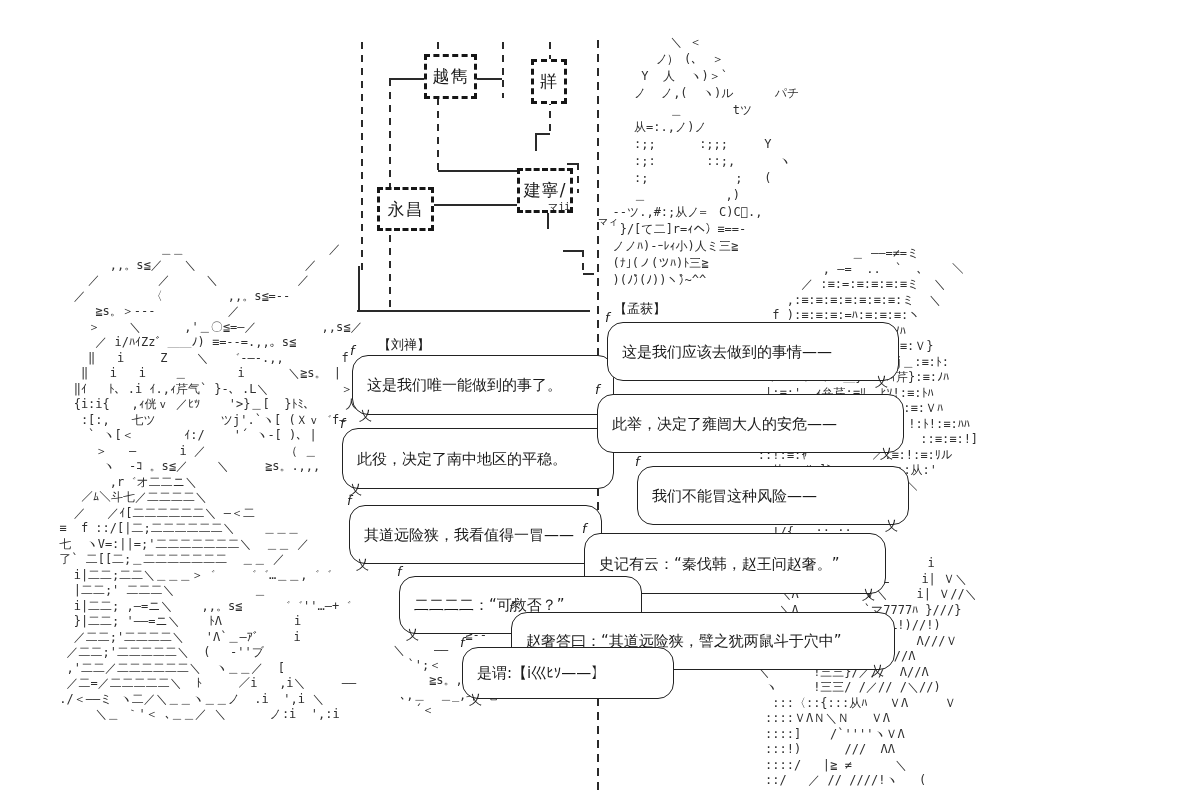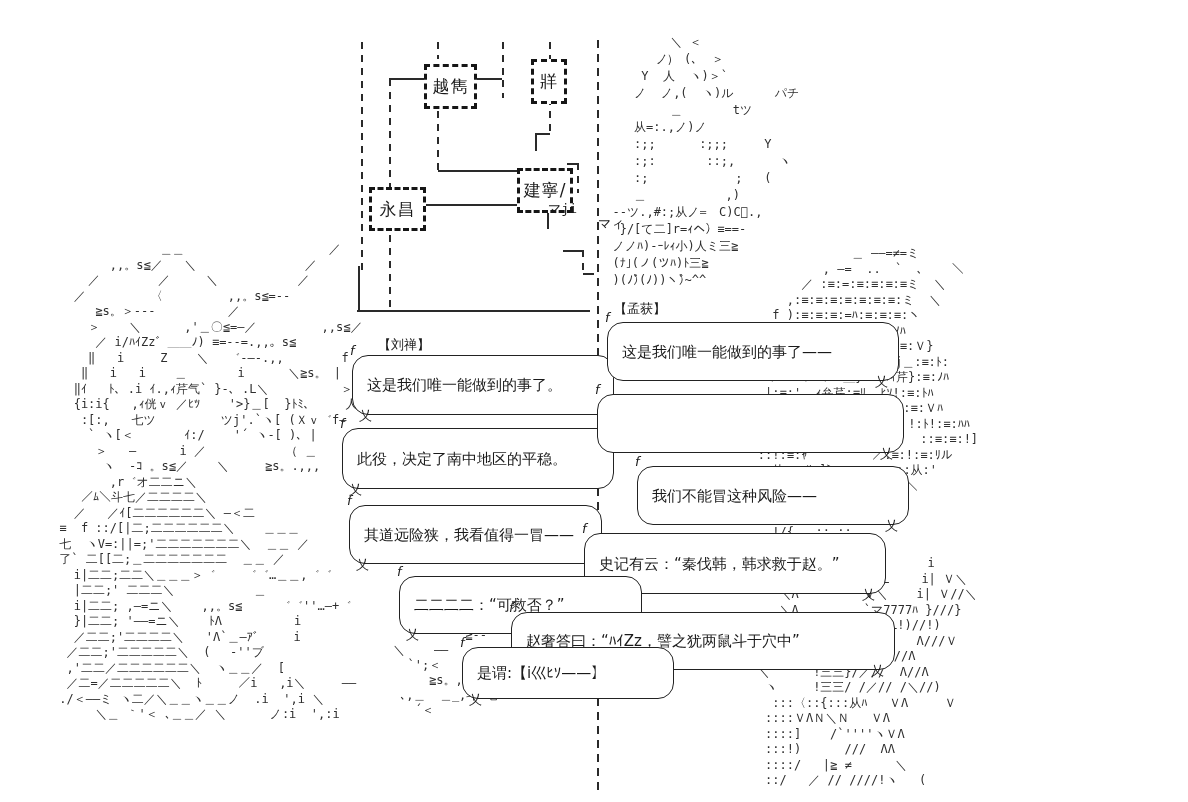--- a/index.html
+++ b/index.html
@@ -16,21 +16,21 @@
   .vd,.vs,.hs{position:absolute;z-index:2;}
   .vd{width:2px;background:repeating-linear-gradient(to bottom,#2a2a2a 0 7px,transparent 7px 13px);}
   .vs{width:2px;background:#2a2a2a;}
   .hs{height:2px;background:#2a2a2a;}
   #divider{position:absolute;left:597px;top:40px;width:2px;height:756px;z-index:1;
            background:repeating-linear-gradient(to bottom,#2a2a2a 0 8px,transparent 8px 14px);}
   
   .mapbox{position:absolute;z-index:3;background:#fff;border:3px dashed #161616;
           display:flex;align-items:center;justify-content:center;
           font-size:17px;letter-spacing:1px;}
-  .map-note{position:absolute;z-index:3;font-size:13px;font-family:"DejaVu Sans Mono",monospace;}
+  .map-note{position:absolute;z-index:3;font-size:10px;font-family:"DejaVu Sans Mono",monospace;}
   
   .bubble{position:absolute;z-index:5;background:#fff;border:1.6px solid #222;
           border-radius:16px;display:flex;align-items:center;padding:0 14px;
           font-size:15px;line-height:1.2;white-space:nowrap;}
   .bubble .tail-f{position:absolute;left:-3px;top:-13px;font-size:13px;font-style:italic;}
   .bubble.bl .tail-x{position:absolute;left:6px;bottom:-10px;font-size:13px;}
   .bubble.br .tail-x{position:absolute;right:10px;bottom:-10px;font-size:13px;}
   .speaker{position:absolute;z-index:5;font-size:13px;}
 </style>
 </head>
@@ -145,24 +145,24 @@
   <div class="vs" style="left:535px;top:133px;height:18px;"></div>
   <div class="vs" style="left:520px;top:190px;height:15px;"></div>
   <div class="hs" style="left:422px;top:204px;width:99px;"></div>
   <div class="hs" style="left:567px;top:163px;width:10px;"></div>
   <div class="vd" style="left:577px;top:163px;height:30px;"></div>
   <div class="vs" style="left:547px;top:213px;height:16px;"></div>
   <div class="hs" style="left:563px;top:250px;width:19px;"></div>
   <div class="vd" style="left:582px;top:250px;height:23px;"></div>
   <div class="hs" style="left:583px;top:273px;width:11px;"></div>
 
-  <div class="mapbox" style="left:424px;top:64px;width:47px;height:39px;">越雋</div>
+  <div class="mapbox" style="left:424px;top:54px;width:47px;height:39px;">越雋</div>
   <div class="mapbox" style="left:531px;top:59px;width:30px;height:39px;">牂</div>
   <div class="mapbox" style="left:517px;top:168px;width:50px;height:39px;">建寧/</div>
-  <div class="mapbox" style="left:369px;top:187px;width:51px;height:38px;">永昌</div>
+  <div class="mapbox" style="left:377px;top:187px;width:51px;height:38px;">永昌</div>
   <span class="map-note" style="left:548px;top:200px;">マji</span>
   <span class="map-note" style="left:555px;top:215px;margin-left:43px;">マィ</span>
 
   <div class="speaker" style="left:378px;top:336px;">【刘禅】</div>
   <div class="speaker" style="left:614px;top:300px;">【孟获】</div>
 
   <div class="bubble bl" style="left:352px;top:355px;width:232px;height:58px;">
     <span class="tail-f">f</span>
     <span>这是我们唯一能做到的事了。</span>
     <span class="tail-x">乂</span>
@@ -173,46 +173,47 @@
     <span class="tail-x">乂</span>
   </div>
   <div class="bubble bl" style="left:349px;top:505px;width:223px;height:57px;">
     <span class="tail-f">f</span>
     <span>其道远险狭，我看值得一冒——</span>
     <span class="tail-x">乂</span>
   </div>
 
   <div class="bubble br" style="left:607px;top:322px;width:262px;height:57px;">
     <span class="tail-f">f</span>
-    <span>这是我们唯一能做到的事了——</span>
+    <span>这是我们应该去做到的事情——</span>
     <span class="tail-x">乂</span>
   </div>
   <div class="bubble br" style="left:597px;top:394px;width:277px;height:57px;">
     <span class="tail-f">f</span>
+    <span>此举，决定了雍闿大人的安危——</span>
     <span class="tail-x">乂</span>
   </div>
   <div class="bubble br" style="left:637px;top:466px;width:242px;height:57px;">
     <span class="tail-f">f</span>
     <span>我们不能冒这种风险——</span>
     <span class="tail-x">乂</span>
   </div>
 
   <div class="bubble br" style="left:584px;top:533px;width:272px;height:59px;">
     <span class="tail-f">f</span>
-    <span>史记有云：“秦伐韩，韩求救于赵。”</span>
+    <span>史记有云：“秦伐韩，赵王问赵奢。”</span>
     <span class="tail-x">乂</span>
   </div>
   <div class="bubble bl" style="left:399px;top:576px;width:213px;height:56px;">
     <span class="tail-f">f</span>
     <span>二二二二：“可救否？”</span>
     <span class="tail-x">乂</span>
   </div>
   <div class="bubble br" style="left:511px;top:612px;width:354px;height:56px;">
     <span class="tail-f">f</span>
-    <span>赵奢答曰：“ﾊｲZz，譬之犹两鼠斗于穴中”</span>
+    <span>赵奢答曰：“其道远险狭，譬之犹两鼠斗于穴中”</span>
     <span class="tail-x">乂</span>
   </div>
   <div class="bubble bl" style="left:462px;top:647px;width:182px;height:50px;">
     <span class="tail-f">f</span>
     <span>是谓:【i巛ﾋｿ——】</span>
     <span class="tail-x">乂</span>
   </div>
 
 </div>
 

